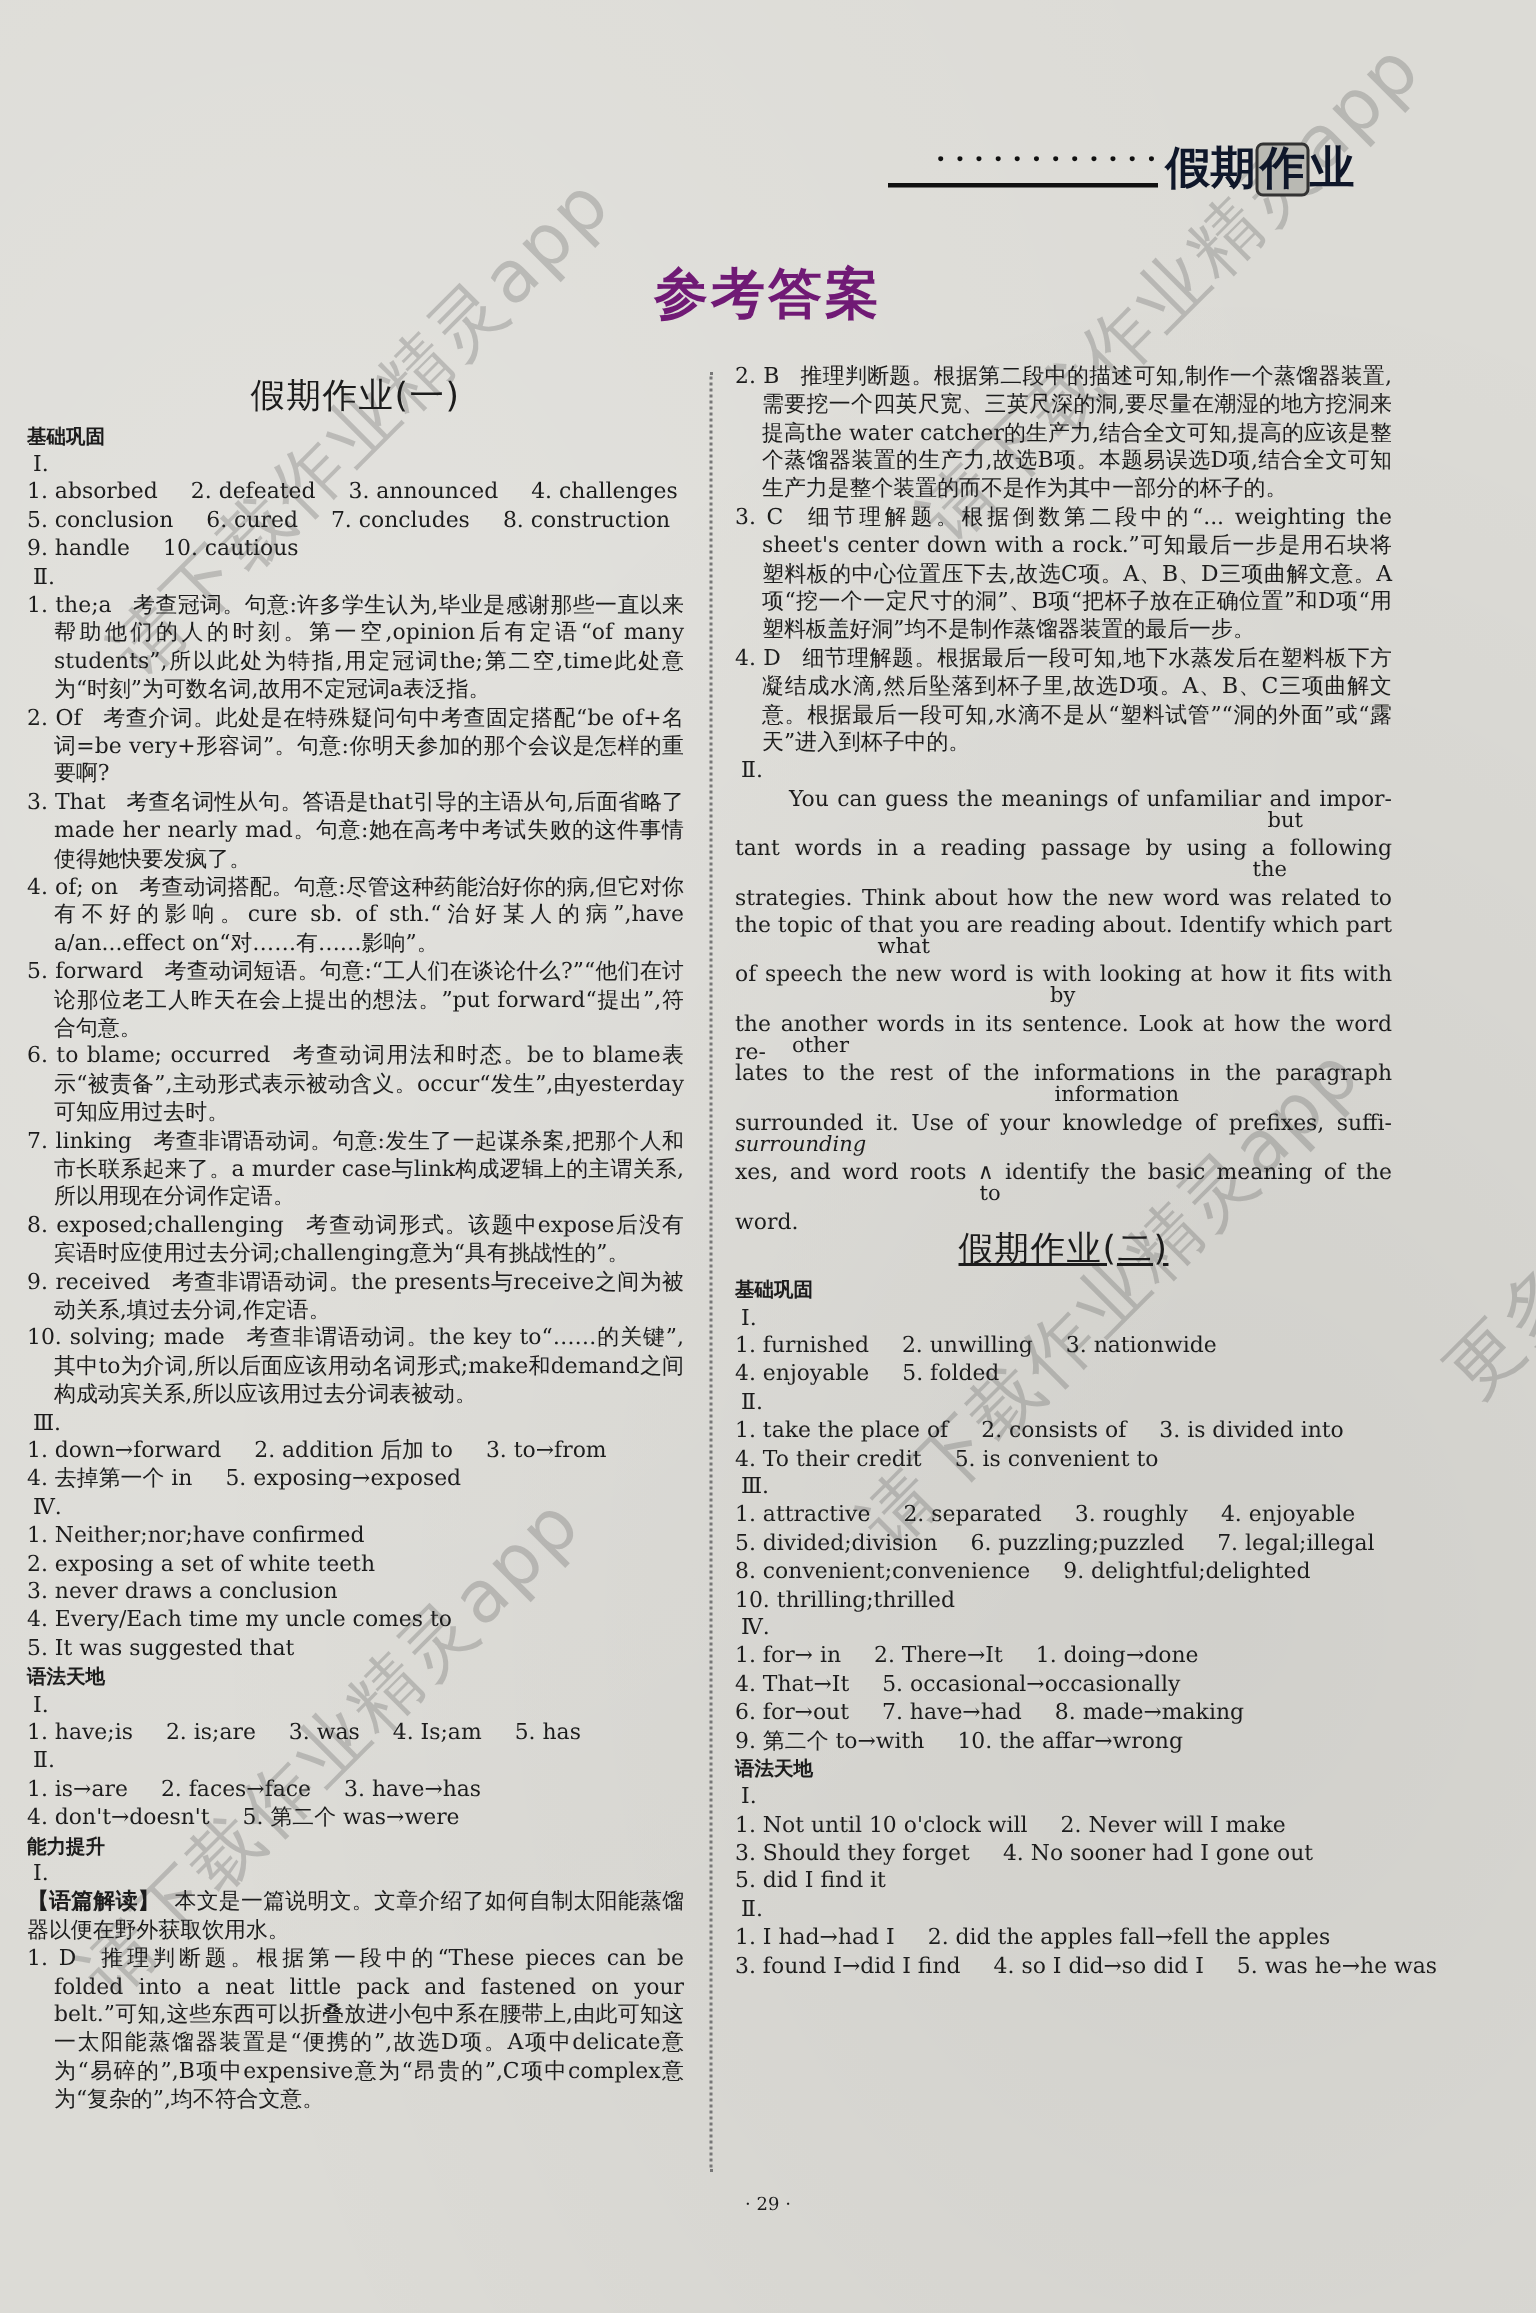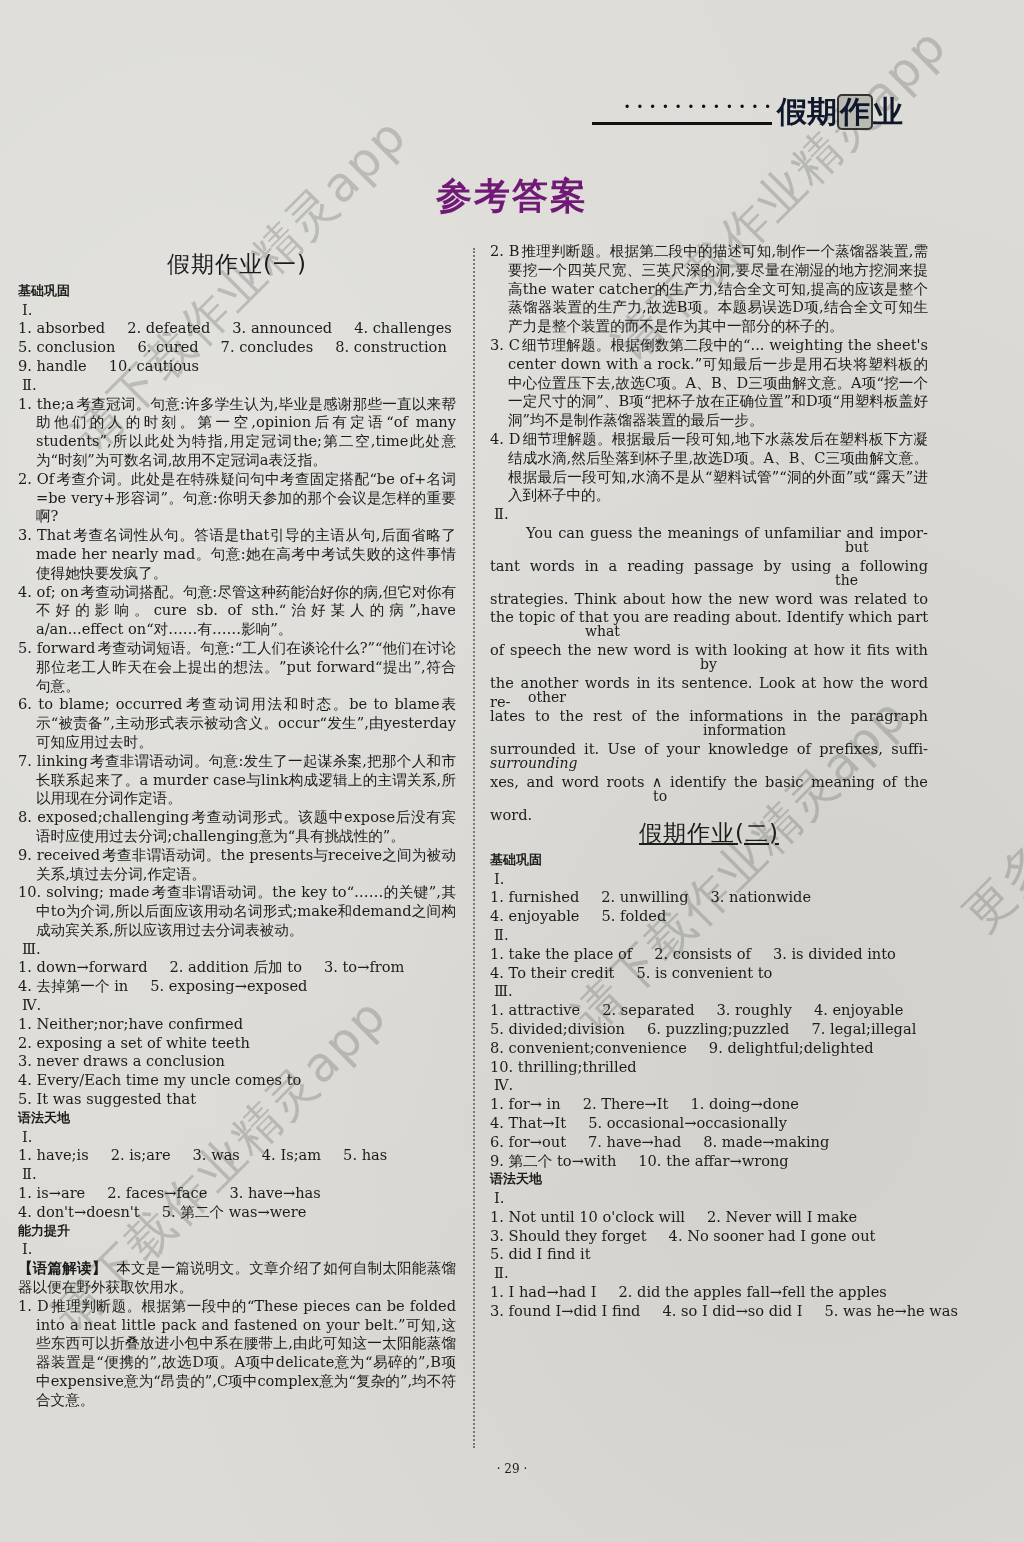--- a/index.html
+++ b/index.html
@@ -25,21 +25,21 @@
   .page-title { position: absolute; left: 0; width: 1024px; top: 172px; text-align: center; font-family: "DejaVu Serif", serif; font-weight: bold; font-size: 36px; letter-spacing: 2px; color: #701a75; }
   .col { position: absolute; font-size: 14.6px; line-height: 18.8px; }
   .col.left { left: 18px; top: 255px; width: 438px; }
   .col.right { left: 490px; top: 242px; width: 438px; }
   .divider { position: absolute; left: 473px; top: 248px; width: 0; height: 1200px; border-left: 2px dotted #777; }
   .sec-title { text-align: center; font-family: "DejaVu Sans", sans-serif; font-size: 23px; font-weight: normal; margin: 0 0 8px; letter-spacing: 1px; }
   .sub { font-family: Liberation Serif, serif; font-weight: bold; font-size: 13px; margin: 0; }
   .roman { margin: 0; padding-left: 4px; }
   .line { margin: 0; white-space: nowrap; }
   .item { margin: 0; padding-left: 18px; text-indent: -18px; text-align: justify; }
-  .item .ans { margin-right: 2px; }
+  .item .ans { margin-right: 14px; }
   .para { margin: 0; text-align: justify; }
   .spaced span { margin-right: 22px; }
   .passage { margin: 0; font-size: 14.6px; }
   .pline { margin: 0; text-align: justify; text-align-last: justify; height: 18px; }
   .corr-row { margin: 0; height: 15px; position: relative; font-size: 14px; }
   .corr-row span { position: absolute; top: -4px; }
   .page-num { position: absolute; left: 0; width: 1024px; top: 1462px; text-align: center; font-size: 12px; }
 </style>
 </head>
 <body>

